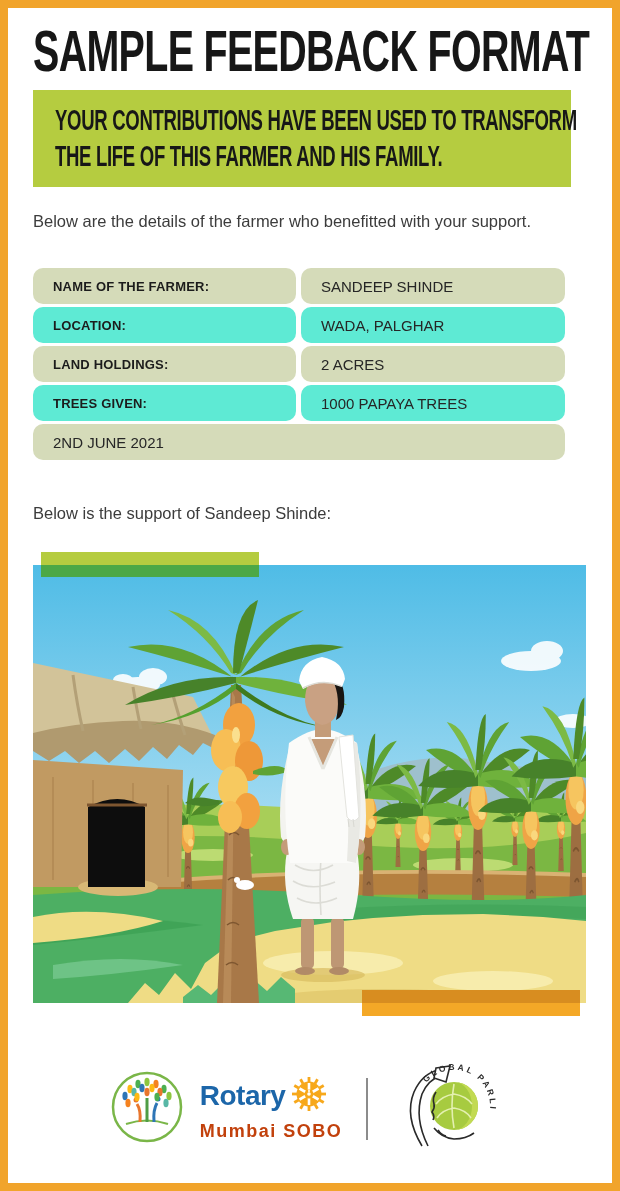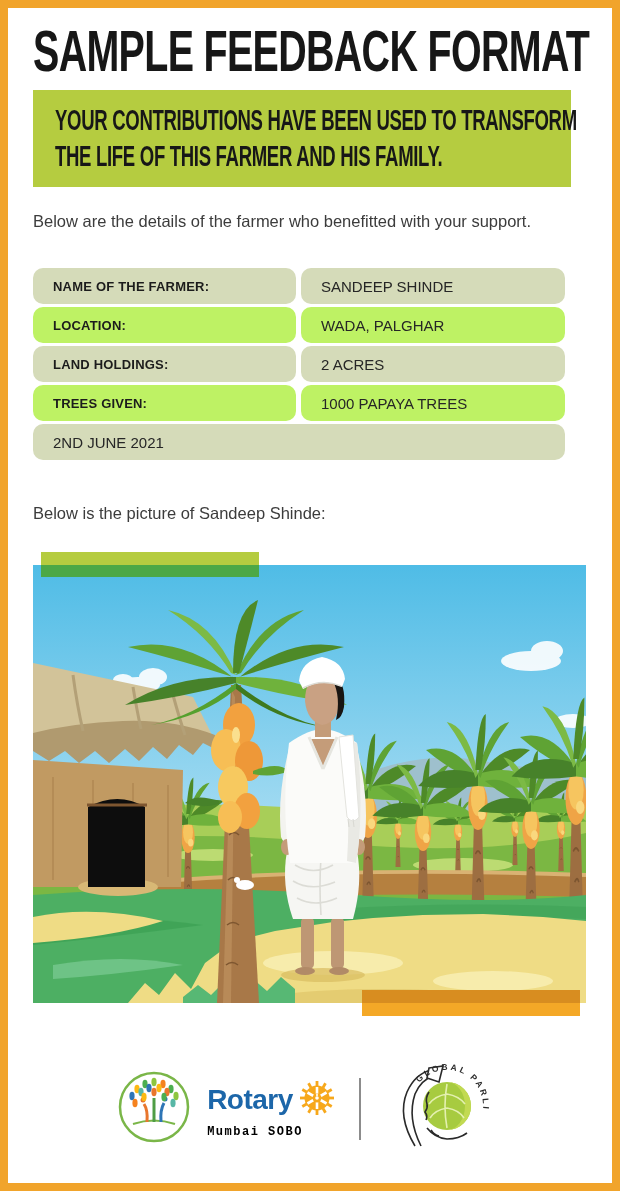--- a/index.html
+++ b/index.html
@@ -16,39 +16,39 @@
           letter-spacing:-.5px;transform:scaleX(.64);transform-origin:0 50%;color:#171717;}
 
   .intro{position:absolute;left:33px;top:212px;font-size:16.5px;color:#3c3c3c;}
 
   .ftable{position:absolute;left:33px;top:268px;width:532px;}
   .frow{display:flex;height:36px;margin-bottom:3px;}
   .fcell{display:flex;align-items:center;box-sizing:border-box;border-radius:10px;}
   .flabel{width:263px;margin-right:5px;padding-left:20px;font-weight:700;font-size:13px;letter-spacing:.2px;color:#1c1c1c;}
   .fvalue{flex:1;padding-left:20px;font-size:15px;color:#262626;}
   .row-pale  .fcell{background:#D5DBB9;}
-  .row-bright .fcell{background:#bef264;}
+  .row-bright .fcell{background:#5eead4;}
 
   .pic-caption{position:absolute;left:33px;top:504px;font-size:16.5px;color:#3c3c3c;}
 
   .accent-green{position:absolute;left:41px;top:552px;width:218px;z-index:20;}
   .accent-green .a1{height:13px;background:#B5CC40;}
   .accent-green .a2{height:12px;background:#4CA846;}
   .accent-orange{position:absolute;left:362px;top:990px;width:218px;z-index:20;}
   .accent-orange .a1{height:13px;background:#D88D20;}
   .accent-orange .a2{height:13px;background:#F4A827;}
 
   .illustration{position:absolute;left:33px;top:565px;width:553px;height:438px;z-index:10;}
 
   .footer{position:absolute;left:0;top:1064px;width:620px;display:flex;justify-content:center;
           align-items:center;gap:16px;z-index:5;}
   .rotary-block{display:flex;flex-direction:column;justify-content:flex-end;}
   .rotary-top{display:flex;align-items:center;gap:6px;}
   .rotary-word{font-size:28px;font-weight:700;color:#1C66A9;letter-spacing:-.5px;}
-  .rotary-club{font-size:12px;font-weight:700;color:#000000;letter-spacing:1.5px;margin-top:5px;font-family:Liberation Mono, monospace;}
+  .rotary-club{font-size:18px;font-weight:700;color:#c2410c;letter-spacing:1.5px;margin-top:5px;}
   .divider{width:2px;height:62px;background:#8c8c8c;margin:0 8px;}
 </style>
 </head>
 <body>
 
 <div class="poster">
 
   <div class="headline">SAMPLE FEEDBACK FORMAT</div>
 
   <div class="banner">
@@ -73,21 +73,21 @@
     </div>
     <div class="frow row-bright">
       <div class="fcell flabel">TREES GIVEN:</div>
       <div class="fcell fvalue">1000 PAPAYA TREES</div>
     </div>
     <div class="frow row-pale">
       <div class="fcell fvalue">2ND JUNE 2021</div>
     </div>
   </div>
 
-  <div class="pic-caption">Below is the picture of Sandeep Shinde:</div>
+  <div class="pic-caption">Below is the support of Sandeep Shinde:</div>
 
   <div class="accent-green">
       <div class="a1"></div>
       <div class="a2"></div>
     </div>
 
   <div class="illustration" aria-label="Farmer Sandeep Shinde standing in white kurta, dhoti and cap in front of a thatched hut and papaya trees">
     <svg width="553" height="438" viewBox="0 0 553 438">
       <defs>
         <linearGradient id="sky" x1="0" y1="0" x2="0" y2="1">

